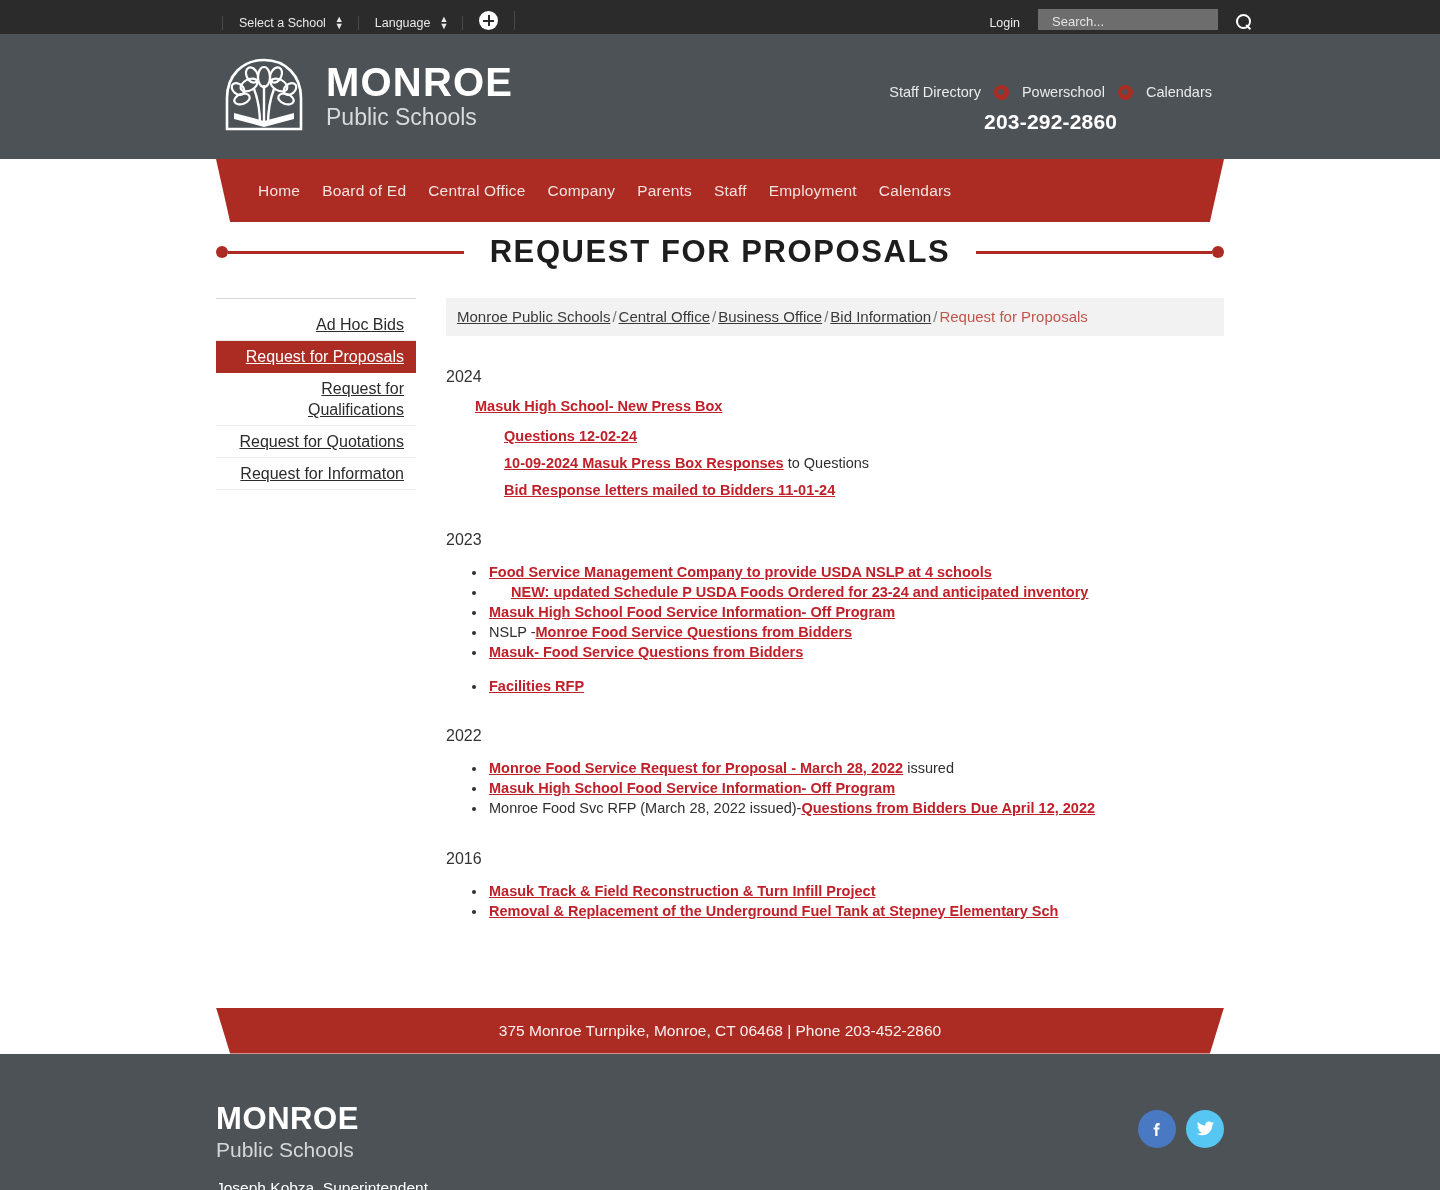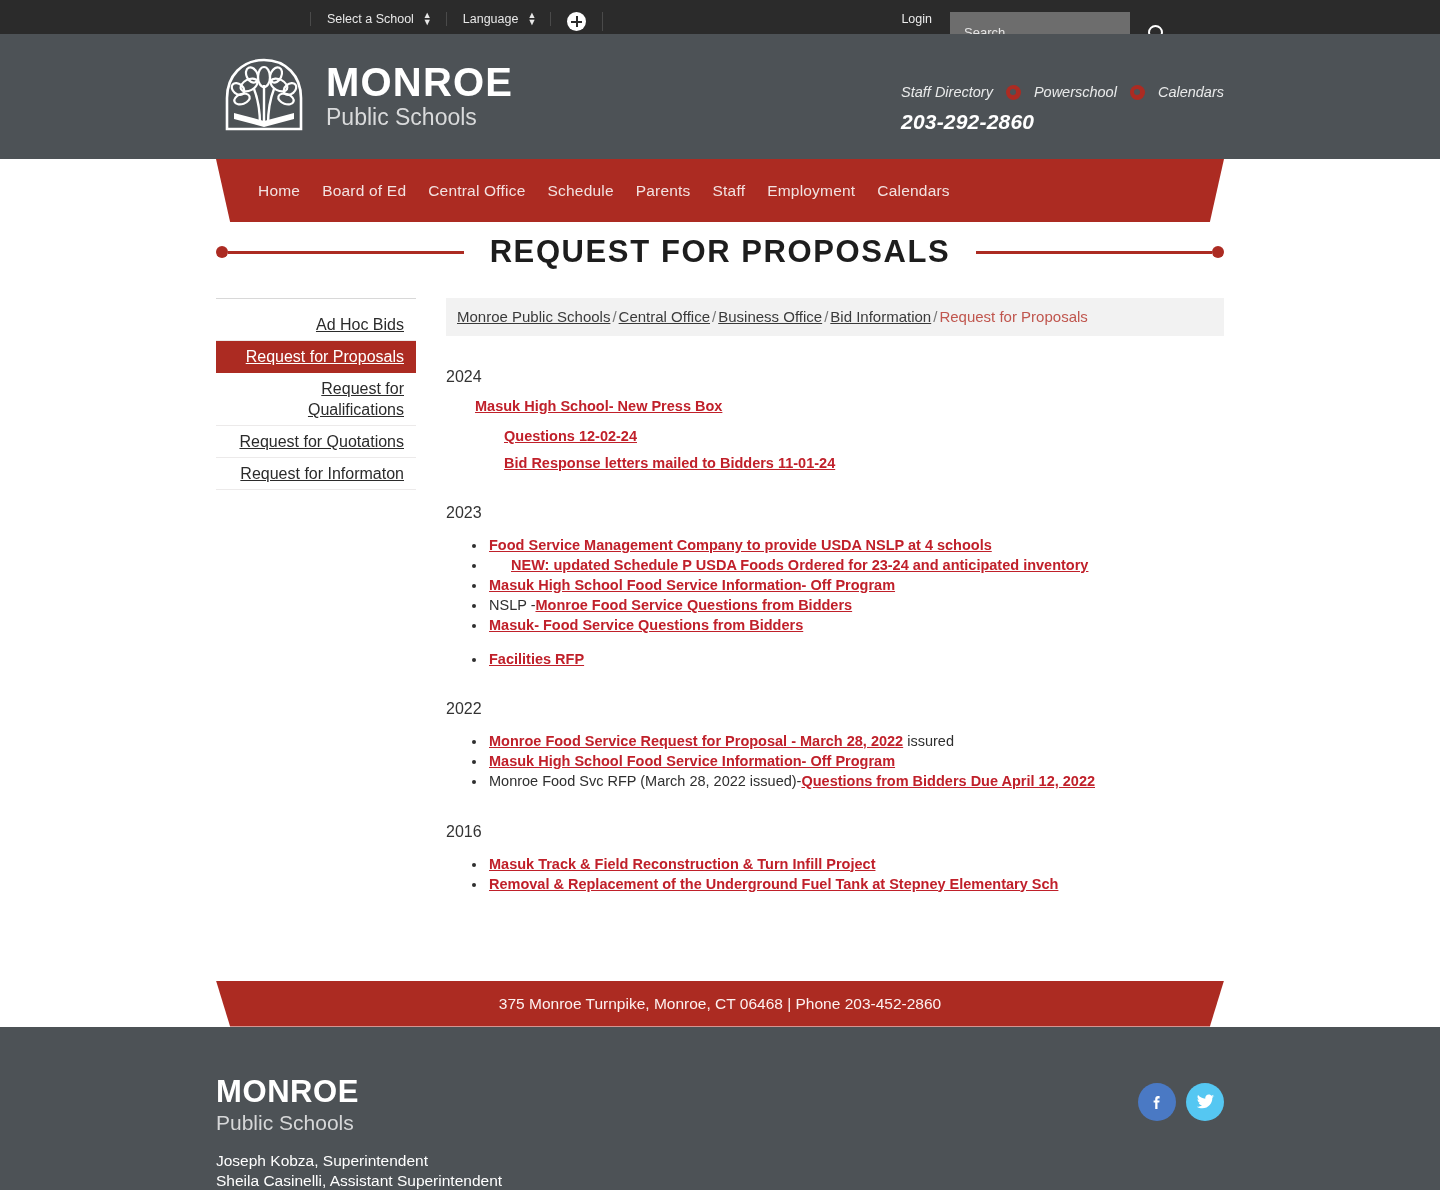--- a/index.html
+++ b/index.html
@@ -13,21 +13,21 @@
     overflow:hidden;
     position:relative;
   }
 
   
   .topbar {
     height:34px; background:#2b2b2b; display:flex; align-items:stretch;
     position:relative;
   }
   .topbar-inner {
-    width:820px; margin:12px auto; display:flex; align-items:flex-start;
+    width:996px; margin:4px auto; display:flex; align-items:flex-end;
     position:relative;
   }
   .tb-select {
     display:flex; align-items:center; gap:9px;
     padding:0 14px 0 16px; color:#e8e8e8; font-size:12.5px;
     border-right:1px solid #4a4a4a; cursor:pointer; white-space:nowrap;
   }
   .tb-select:first-child { border-left:1px solid #4a4a4a; }
   .updown {
     display:inline-block; font-size:9px; line-height:7px; color:#e8e8e8;
@@ -46,21 +46,21 @@
   }
   .plus-circle::before { left:4px; right:4px; top:8.5px; height:2px; }
   .plus-circle::after  { top:4px; bottom:4px; left:8.5px; width:2px; }
   .tb-spacer { flex:1; }
   .tb-login {
     display:flex; align-items:center; padding:0 18px; color:#ececec;
     font-size:12.5px; cursor:pointer; white-space:nowrap;
   }
   .tb-search {
     width:180px; background:#6d6d6d; display:flex; align-items:center;
-    padding:12px 10px 0 12px; gap:6px;
+    padding:4px 10px 0 12px; gap:6px;
   }
   .tb-search input {
     flex:1; background:transparent; border:0; outline:none;
     color:#ffffff; font-size:13px; font-family:"Liberation Sans", sans-serif;
   }
   .tb-search input::placeholder { color:#e4e4e4; }
   .mag {
     width:15px; height:15px; position:relative; flex:0 0 auto; cursor:pointer;
   }
   .mag::before {
@@ -83,21 +83,21 @@
   .logo-block { display:flex; align-items:center; gap:14px; }
   .crest { width:96px; height:84px; flex:0 0 auto; }
   .logo-text .l1 {
     color:#ffffff; font-size:40px; font-weight:bold; letter-spacing:1.2px;
     line-height:40px;
   }
   .logo-text .l2 {
     color:#d9dadb; font-size:23px; line-height:30px; font-weight:400;
   }
   .header-right {
-    position:absolute; right:0; top:50px; text-align:left;font-style:italic;
+    position:absolute; right:12px; top:50px; text-align:center;
   }
   .hr-links {
     display:flex; align-items:center; justify-content:flex-end; gap:13px;
     color:#e9eaea; font-size:14.5px;
   }
   .hr-links a { color:#e9eaea; text-decoration:none; cursor:pointer; }
   .dot-sep {
     width:15px; height:15px; border-radius:50%; background:#ac2b22;
     display:inline-block; position:relative; flex:0 0 auto;
   }
@@ -288,21 +288,21 @@
     </div>
   </div>
 </div>
 
 <div class="navwrap">
   <div class="navbar">
     <div class="items">
       <a>Home</a>
       <a>Board of Ed</a>
       <a>Central Office</a>
-      <a>Schedule</a>
+      <a>Company</a>
       <a>Parents</a>
       <a>Staff</a>
       <a>Employment</a>
       <a>Calendars</a>
     </div>
   </div>
 </div>
 
 <div class="page-title-row">
   <div class="title-rule">
@@ -332,20 +332,21 @@
     <div class="crumbs">
       <a>Monroe Public Schools</a><span class="sep">/</span><a>Central Office</a><span class="sep">/</span><a>Business Office</a><span class="sep">/</span><a>Bid Information</a><span class="sep">/</span><span class="current">Request for Proposals</span>
     </div>
 
     <div class="year first">2024</div>
     <div class="indent1">
       <div class="rowlink"><a>Masuk High School- New Press Box</a></div>
     </div>
     <div class="indent2">
       <div class="rowlink" style="margin-bottom:8px;"><a>Questions 12-02-24</a><span class="plain"></span></div>
+      <div class="rowlink" style="margin-bottom:8px;"><a>10-09-2024 Masuk Press Box Responses</a><span class="plain"> to Questions</span></div>
       <div class="rowlink"><a>Bid Response letters mailed to Bidders 11-01-24</a><span class="plain"></span></div>
     </div>
 
     <div class="year">2023</div>
     <ul class="bullets">
       <li><a>Food Service Management Company to provide USDA NSLP at 4 schools</a></li>
       <li><span class="nbsp-ind"></span><a>NEW: updated Schedule P USDA Foods Ordered for 23-24 and anticipated inventory </a></li>
       <li><a>Masuk High School Food Service Information- Off Program</a></li>
       <li><span>NSLP -</span><a>Monroe Food Service Questions from Bidders</a></li>
       <li><a>Masuk- Food Service Questions from Bidders</a></li>

